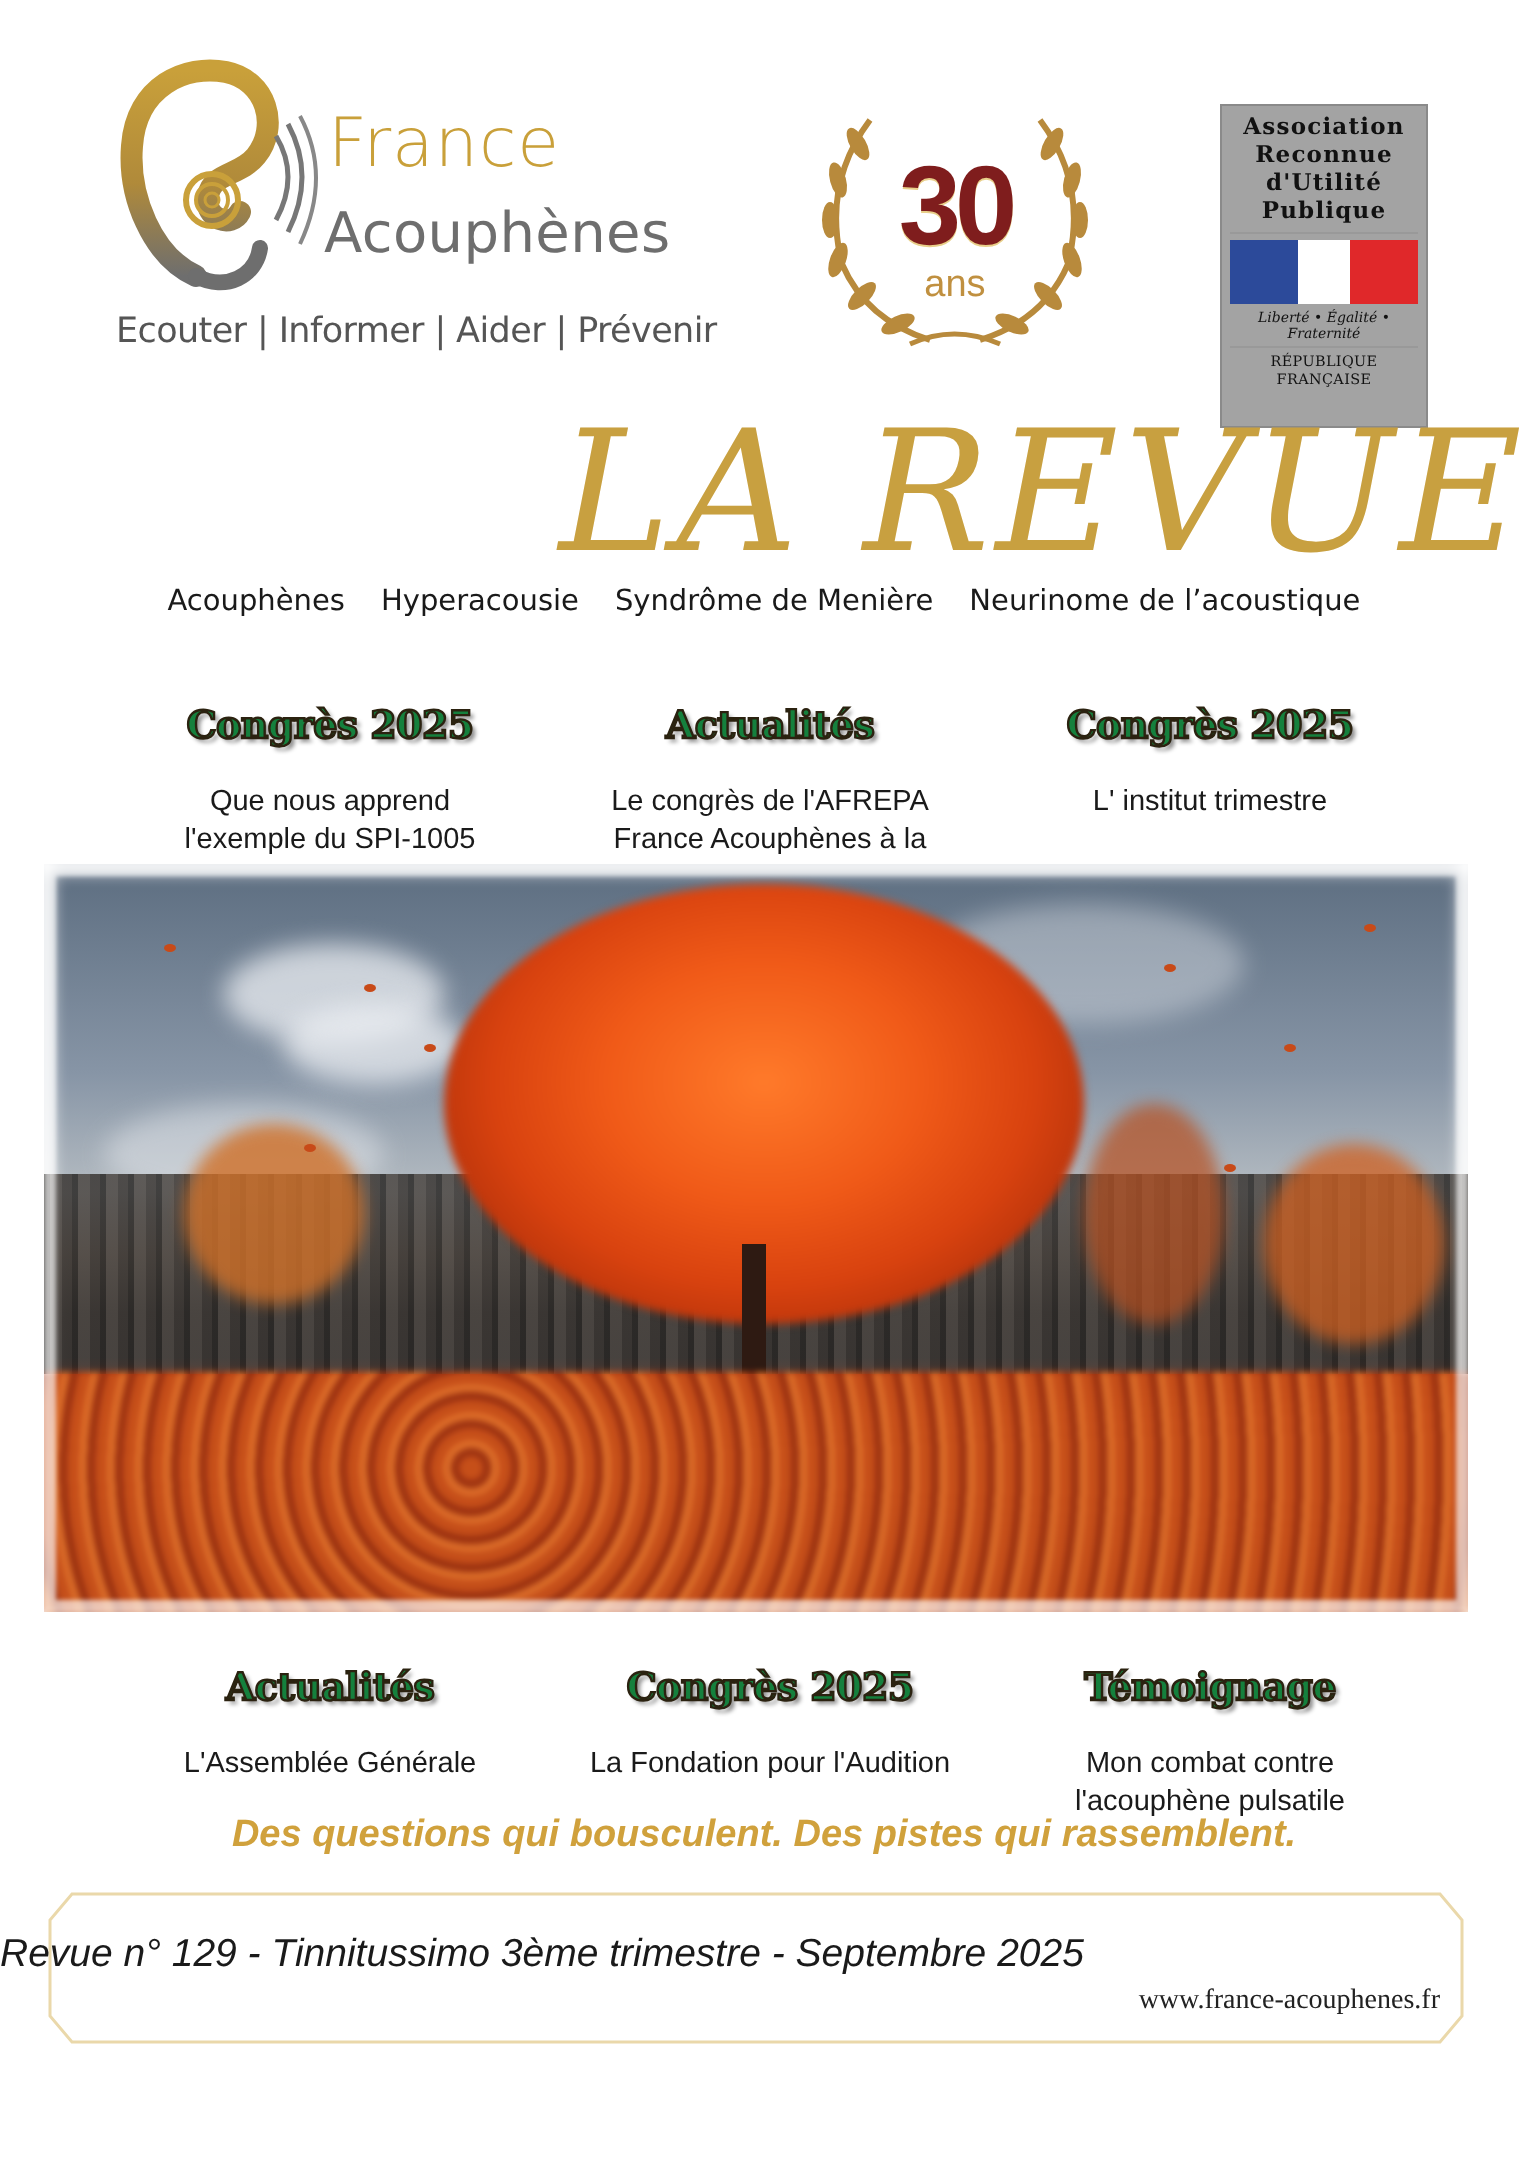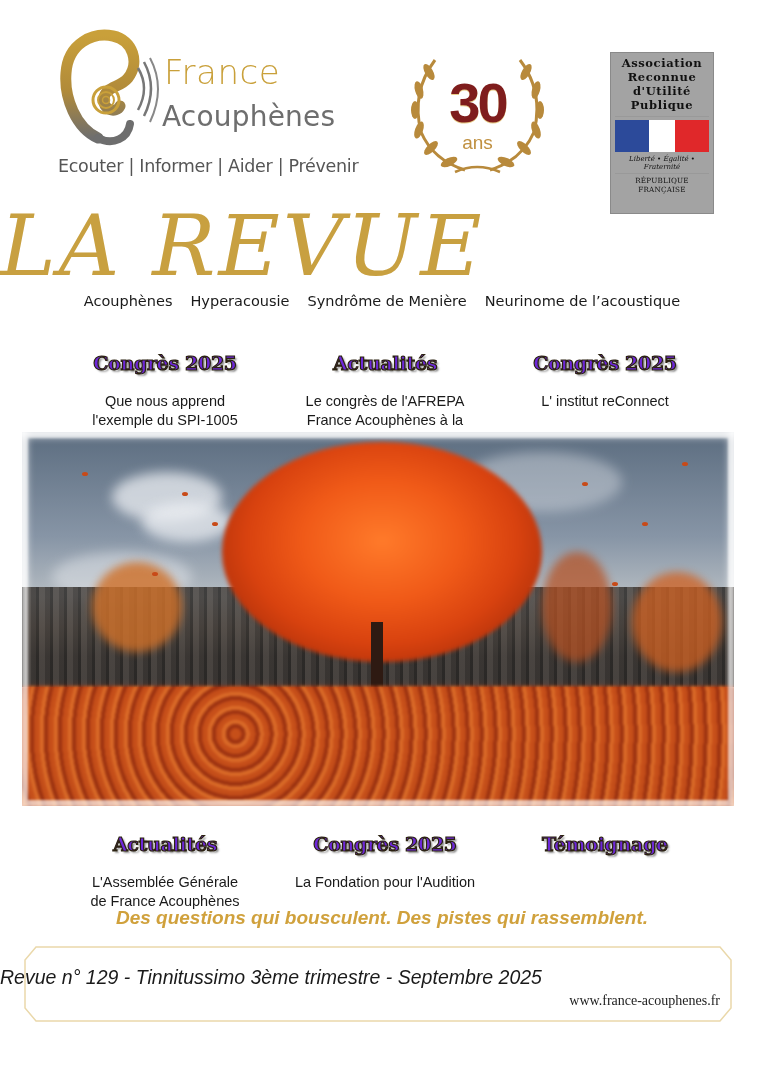--- a/index.html
+++ b/index.html
@@ -23,29 +23,29 @@
   .rup-rule { height:1px; background:#999; margin:4px 4px 0 4px; }
   .rup-flag { margin:3px 4px 0 4px; height:32px; display:flex; }
   .rup-flag .blue { flex:1; background:#2c4a9a; }
   .rup-flag .white { flex:0.8; background:#fff; }
   .rup-flag .red { flex:1; background:#e0282a; }
   .rup-motto { font-family:"DejaVu Serif", serif; font-style:italic; font-size:7px; text-align:center; margin-top:3px; color:#111; }
   .rup-rule2 { height:1px; background:#999; margin:2px 4px; }
   .rup-rep { font-family:"DejaVu Serif", serif; font-size:7.2px; text-align:center; color:#111; letter-spacing:0.2px; }
 
   
-  .title { position:absolute; left:0; right:0; top:198px; text-align:left; font-family:"DejaVu Serif", serif; font-style:italic; font-size:84px; color:#c8a040; letter-spacing:3px; font-weight:normal; line-height:96px; }
+  .title { position:absolute; left:0; right:0; top:198px; text-align:right; font-family:"DejaVu Serif", serif; font-style:italic; font-size:84px; color:#c8a040; letter-spacing:3px; font-weight:normal; line-height:96px; }
   .topics { position:absolute; left:0; right:0; top:293px; display:flex; justify-content:center; gap:18px; font-family:"DejaVu Sans", sans-serif; font-size:14.5px; color:#1a1a1a; }
 
   
   .teasers { position:absolute; left:60px; width:650px; display:flex; justify-content:space-between; }
   .teasers.top { top:350px; }
   .teasers.bottom { top:831px; }
   .teaser { width:210px; text-align:center; }
-  .teaser-cat { font-family:"DejaVu Serif", serif; font-weight:bold; font-size:19px; color:#6d28d9; -webkit-text-stroke:1.2px #2b2210; text-shadow:2px 2px 2px rgba(0,0,0,0.45); letter-spacing:-0.3px; line-height:26px; }
+  .teaser-cat { font-family:"DejaVu Serif", serif; font-weight:bold; font-size:19px; color:#15803d; -webkit-text-stroke:1.2px #2b2210; text-shadow:2px 2px 2px rgba(0,0,0,0.45); letter-spacing:-0.3px; line-height:26px; }
   .teaser-line { font-family:"Liberation Sans", sans-serif; font-size:14.5px; color:#1a1a1a; line-height:19px; }
   .teaser-sub { margin-top:16px; }
 
   
   .hero { position:absolute; left:22px; top:432px; width:712px; height:374px; overflow:hidden;
           background: linear-gradient(180deg, #5c6d80 0%, #8795a6 28%, #b5bcc2 44%, #8d7f73 52%, #3a3532 60%, #2d2a2a 66%, #8a2a10 68%, #b8461a 74%, #a43a14 84%, #7a2a10 100%);
           box-shadow:0 0 8px 4px #fff inset; }
   .hero-edge { position:absolute; inset:0; border:6px solid rgba(255,255,255,0.65); filter:blur(1px); }
   .cloud { position:absolute; background:rgba(235,238,242,0.75); border-radius:50%; filter:blur(6px); }
   .forest { position:absolute; left:0; right:0; top:155px; height:100px; background:repeating-linear-gradient(90deg, #2a2826 0 3px, #4c4743 3px 9px, #3a3633 9px 14px); opacity:0.85; }
@@ -150,21 +150,21 @@
   <div class="teaser">
     <div class="teaser-cat">Actualités</div>
     <div class="teaser-sub">
       <div class="teaser-line">Le congrès de l'AFREPA</div>
       <div class="teaser-line">France Acouphènes à la SIFORL</div>
     </div>
   </div>
   <div class="teaser">
     <div class="teaser-cat">Congrès 2025</div>
     <div class="teaser-sub">
-      <div class="teaser-line">L' institut reConnect</div>
+      <div class="teaser-line">L' institut trimestre</div>
     </div>
   </div>
 </div>
 
 <div class="hero">
   <div class="cloud" style="left:90px;top:40px;width:110px;height:50px;"></div>
   <div class="cloud" style="left:120px;top:70px;width:90px;height:40px;"></div>
   <div class="cloud" style="left:440px;top:20px;width:160px;height:60px;opacity:0.5"></div>
   <div class="cloud" style="left:30px;top:120px;width:140px;height:50px;opacity:0.6"></div>
   <div class="forest"></div>
@@ -183,31 +183,34 @@
   <div class="leaf" style="left:660px;top:30px"></div>
   <div class="leaf" style="left:590px;top:150px"></div>
   <div class="hero-edge"></div>
 </div>
 
 <div class="teasers bottom">
   <div class="teaser">
     <div class="teaser-cat">Actualités</div>
     <div class="teaser-sub">
       <div class="teaser-line">L'Assemblée Générale</div>
-      <div class="teaser-line">de France Acouphènes</div>
     </div>
   </div>
   <div class="teaser">
     <div class="teaser-cat">Congrès 2025</div>
     <div class="teaser-sub">
       <div class="teaser-line">La Fondation pour l'Audition</div>
     </div>
   </div>
   <div class="teaser">
     <div class="teaser-cat">Témoignage</div>
+    <div class="teaser-sub">
+      <div class="teaser-line">Mon combat contre</div>
+      <div class="teaser-line">l'acouphène pulsatile</div>
+    </div>
   </div>
 </div>
 
 <div class="slogan">Des questions qui bousculent. Des pistes qui rassemblent.</div>
 
 <svg class="footer-outline" width="708" height="76" viewBox="0 0 708 76">
   <polygon points="12,1 696,1 707,14 707,62 696,75 12,75 1,62 1,14" fill="#fff" stroke="#ead8aa" stroke-width="1.5"></polygon>
 </svg>
 <div class="footer-issue">Revue n° 129 - Tinnitussimo 3ème trimestre - Septembre 2025</div>
 <div class="footer-url">www.france-acouphenes.fr</div>

